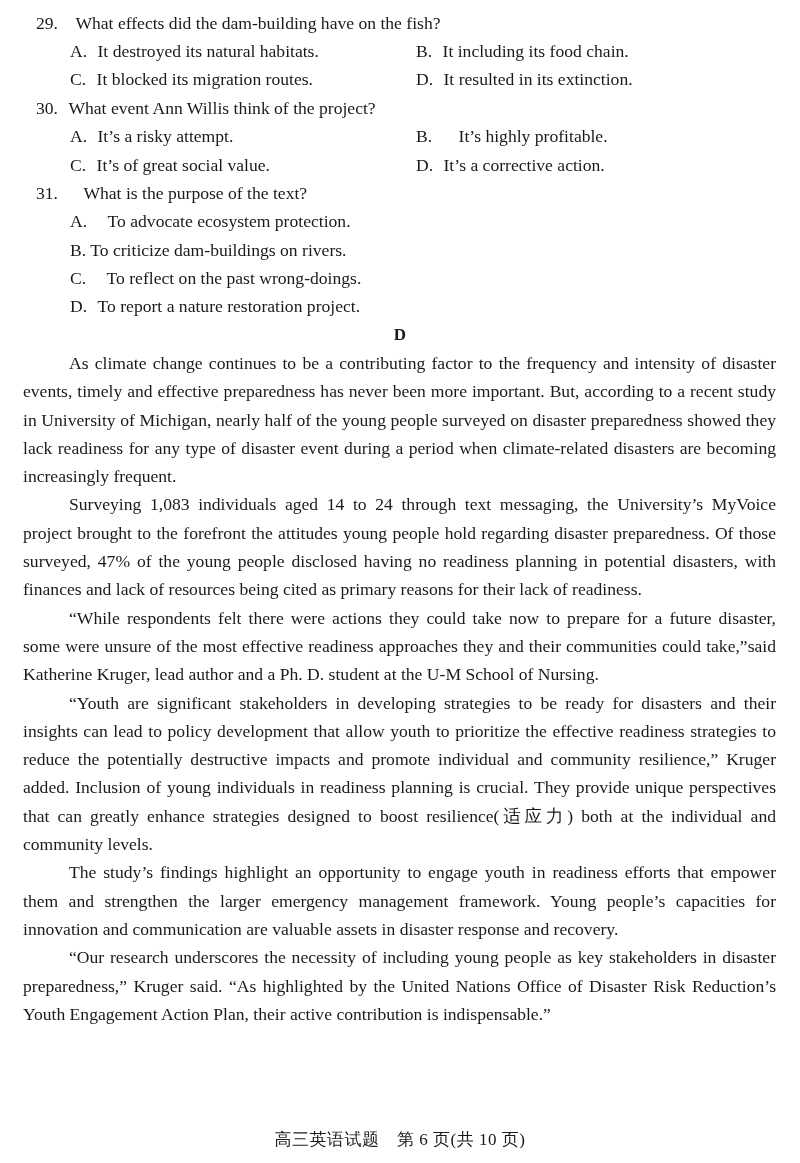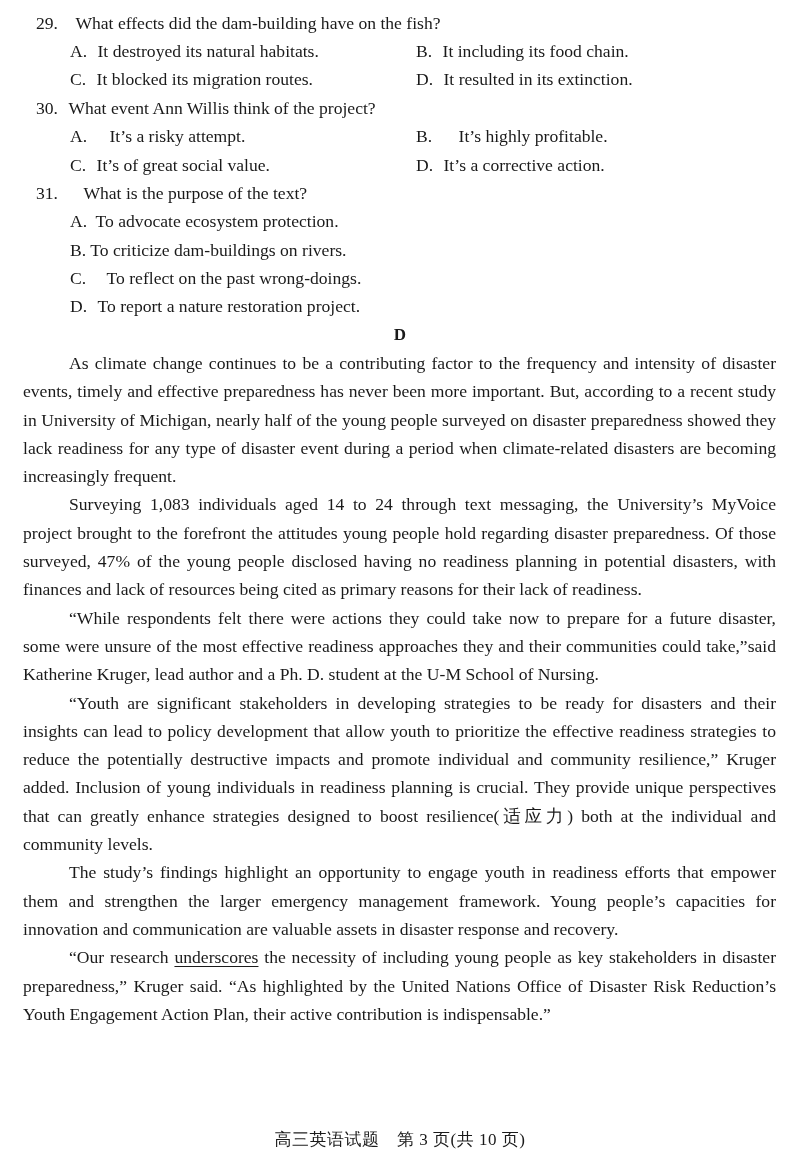--- a/index.html
+++ b/index.html
@@ -10,21 +10,21 @@
     font-size: 17.6px;
   }
   .line { position: absolute; white-space: nowrap; line-height: 22px; }
   .q { left: 36px; }
   .opt-a { left: 70px; text-align: right; }
   .opt-b { left: 416px; }
   .para { position: absolute; left: 23px; width: 753px; text-align: justify; line-height: 28.3px; }
   .para p { margin: 0; text-indent: 46px; text-align: justify; text-align-last: left; }
   .section-letter { position: absolute; left: 0; width: 800px; text-align: center; font-weight: bold; font-size: 17px; }
   .footer { position: absolute; left: 0; width: 800px; text-align: center; font-size: 17px; letter-spacing: 0.5px; }
-  .u { text-decoration: underline; text-underline-offset: 3px; }
+  .u { text-underline-offset: 3px; }
 </style>
 </head>
 <body>
 
 <div class="line q" style="top:12px">
   <span>29.</span>
   <span style="margin-left:13px">What effects did the dam-building have on the fish?</span>
 </div>
 <div class="line opt-a" style="top:40px">
   <span>A.</span>
@@ -42,42 +42,42 @@
   <span>D.</span>
   <span style="margin-left:6px">It resulted in its extinction.</span>
 </div>
 
 <div class="line q" style="top:97px">
   <span>30.</span>
   <span style="margin-left:6px">What event Ann Willis think of the project?</span>
 </div>
 <div class="line opt-a" style="top:125px">
   <span>A.</span>
-  <span style="margin-left:18px">It’s a risky attempt.</span>
+  <span style="margin-left:6px">It’s a risky attempt.</span>
 </div>
 <div class="line opt-b" style="top:125px">
   <span>B.</span>
   <span style="margin-left:22px">It’s highly profitable.</span>
 </div>
 <div class="line opt-a" style="top:154px">
   <span>C.</span>
   <span style="margin-left:6px">It’s of great social value.</span>
 </div>
 <div class="line opt-b" style="top:154px">
   <span>D.</span>
   <span style="margin-left:6px">It’s a corrective action.</span>
 </div>
 
 <div class="line q" style="top:182px">
   <span>31.</span>
   <span style="margin-left:21px">What is the purpose of the text?</span>
 </div>
 <div class="line opt-a" style="top:210px">
   <span>A.</span>
-  <span style="margin-left:4px">To advocate ecosystem protection.</span>
+  <span style="margin-left:16px">To advocate ecosystem protection.</span>
 </div>
 <div class="line opt-a" style="top:239px">
   <span>B.</span>
   <span style="">To criticize dam-buildings on rivers.</span>
 </div>
 <div class="line opt-a" style="top:267px">
   <span>C.</span>
   <span style="margin-left:16px">To reflect on the past wrong-doings.</span>
 </div>
 <div class="line opt-a" style="top:295px">
@@ -89,13 +89,13 @@
 
 <div class="para" style="top:349px">
   <p>As climate change continues to be a contributing factor to the frequency and intensity of disaster events, timely and effective preparedness has never been more important. But, according to a recent study in University of Michigan, nearly half of the young people surveyed on disaster preparedness showed they lack readiness for any type of disaster event during a period when climate-related disasters are becoming increasingly frequent.</p>
   <p>Surveying 1,083 individuals aged 14 to 24 through text messaging, the University’s MyVoice project brought to the forefront the attitudes young people hold regarding disaster preparedness. Of those surveyed, 47% of the young people disclosed having no readiness planning in potential disasters, with finances and lack of resources being cited as primary reasons for their lack of readiness.</p>
   <p>“While respondents felt there were actions they could take now to prepare for a future disaster, some were unsure of the most effective readiness approaches they and their communities could take,”said Katherine Kruger, lead author and a Ph. D.  student at the U-M School of Nursing.</p>
   <p>“Youth are significant stakeholders in developing strategies to be ready for disasters and their insights can lead to policy development that allow youth to prioritize the effective readiness strategies to reduce the potentially destructive impacts and promote individual and community resilience,” Kruger added. Inclusion of young individuals in readiness planning is crucial. They provide unique perspectives that can greatly enhance strategies designed to boost resilience(适应力) both at the individual and community levels.</p>
   <p>The study’s findings highlight an opportunity to engage youth in readiness efforts that empower them and strengthen the larger emergency management framework. Young people’s capacities for innovation and communication are valuable assets in disaster response and recovery.</p>
   <p><span>“Our research </span><span class="u">underscores</span><span> the necessity of including young people as key stakeholders in disaster preparedness,” Kruger said. “As highlighted by the United Nations Office of Disaster Risk Reduction’s Youth Engagement Action Plan, their active contribution is indispensable.”</span></p>
 </div>
 
-<div class="footer" style="top:1128px">高三英语试题　第 3 页(共 10 页)</div>
+<div class="footer" style="top:1128px">高三英语试题　第 6 页(共 10 页)</div>
 
 </body></html>

